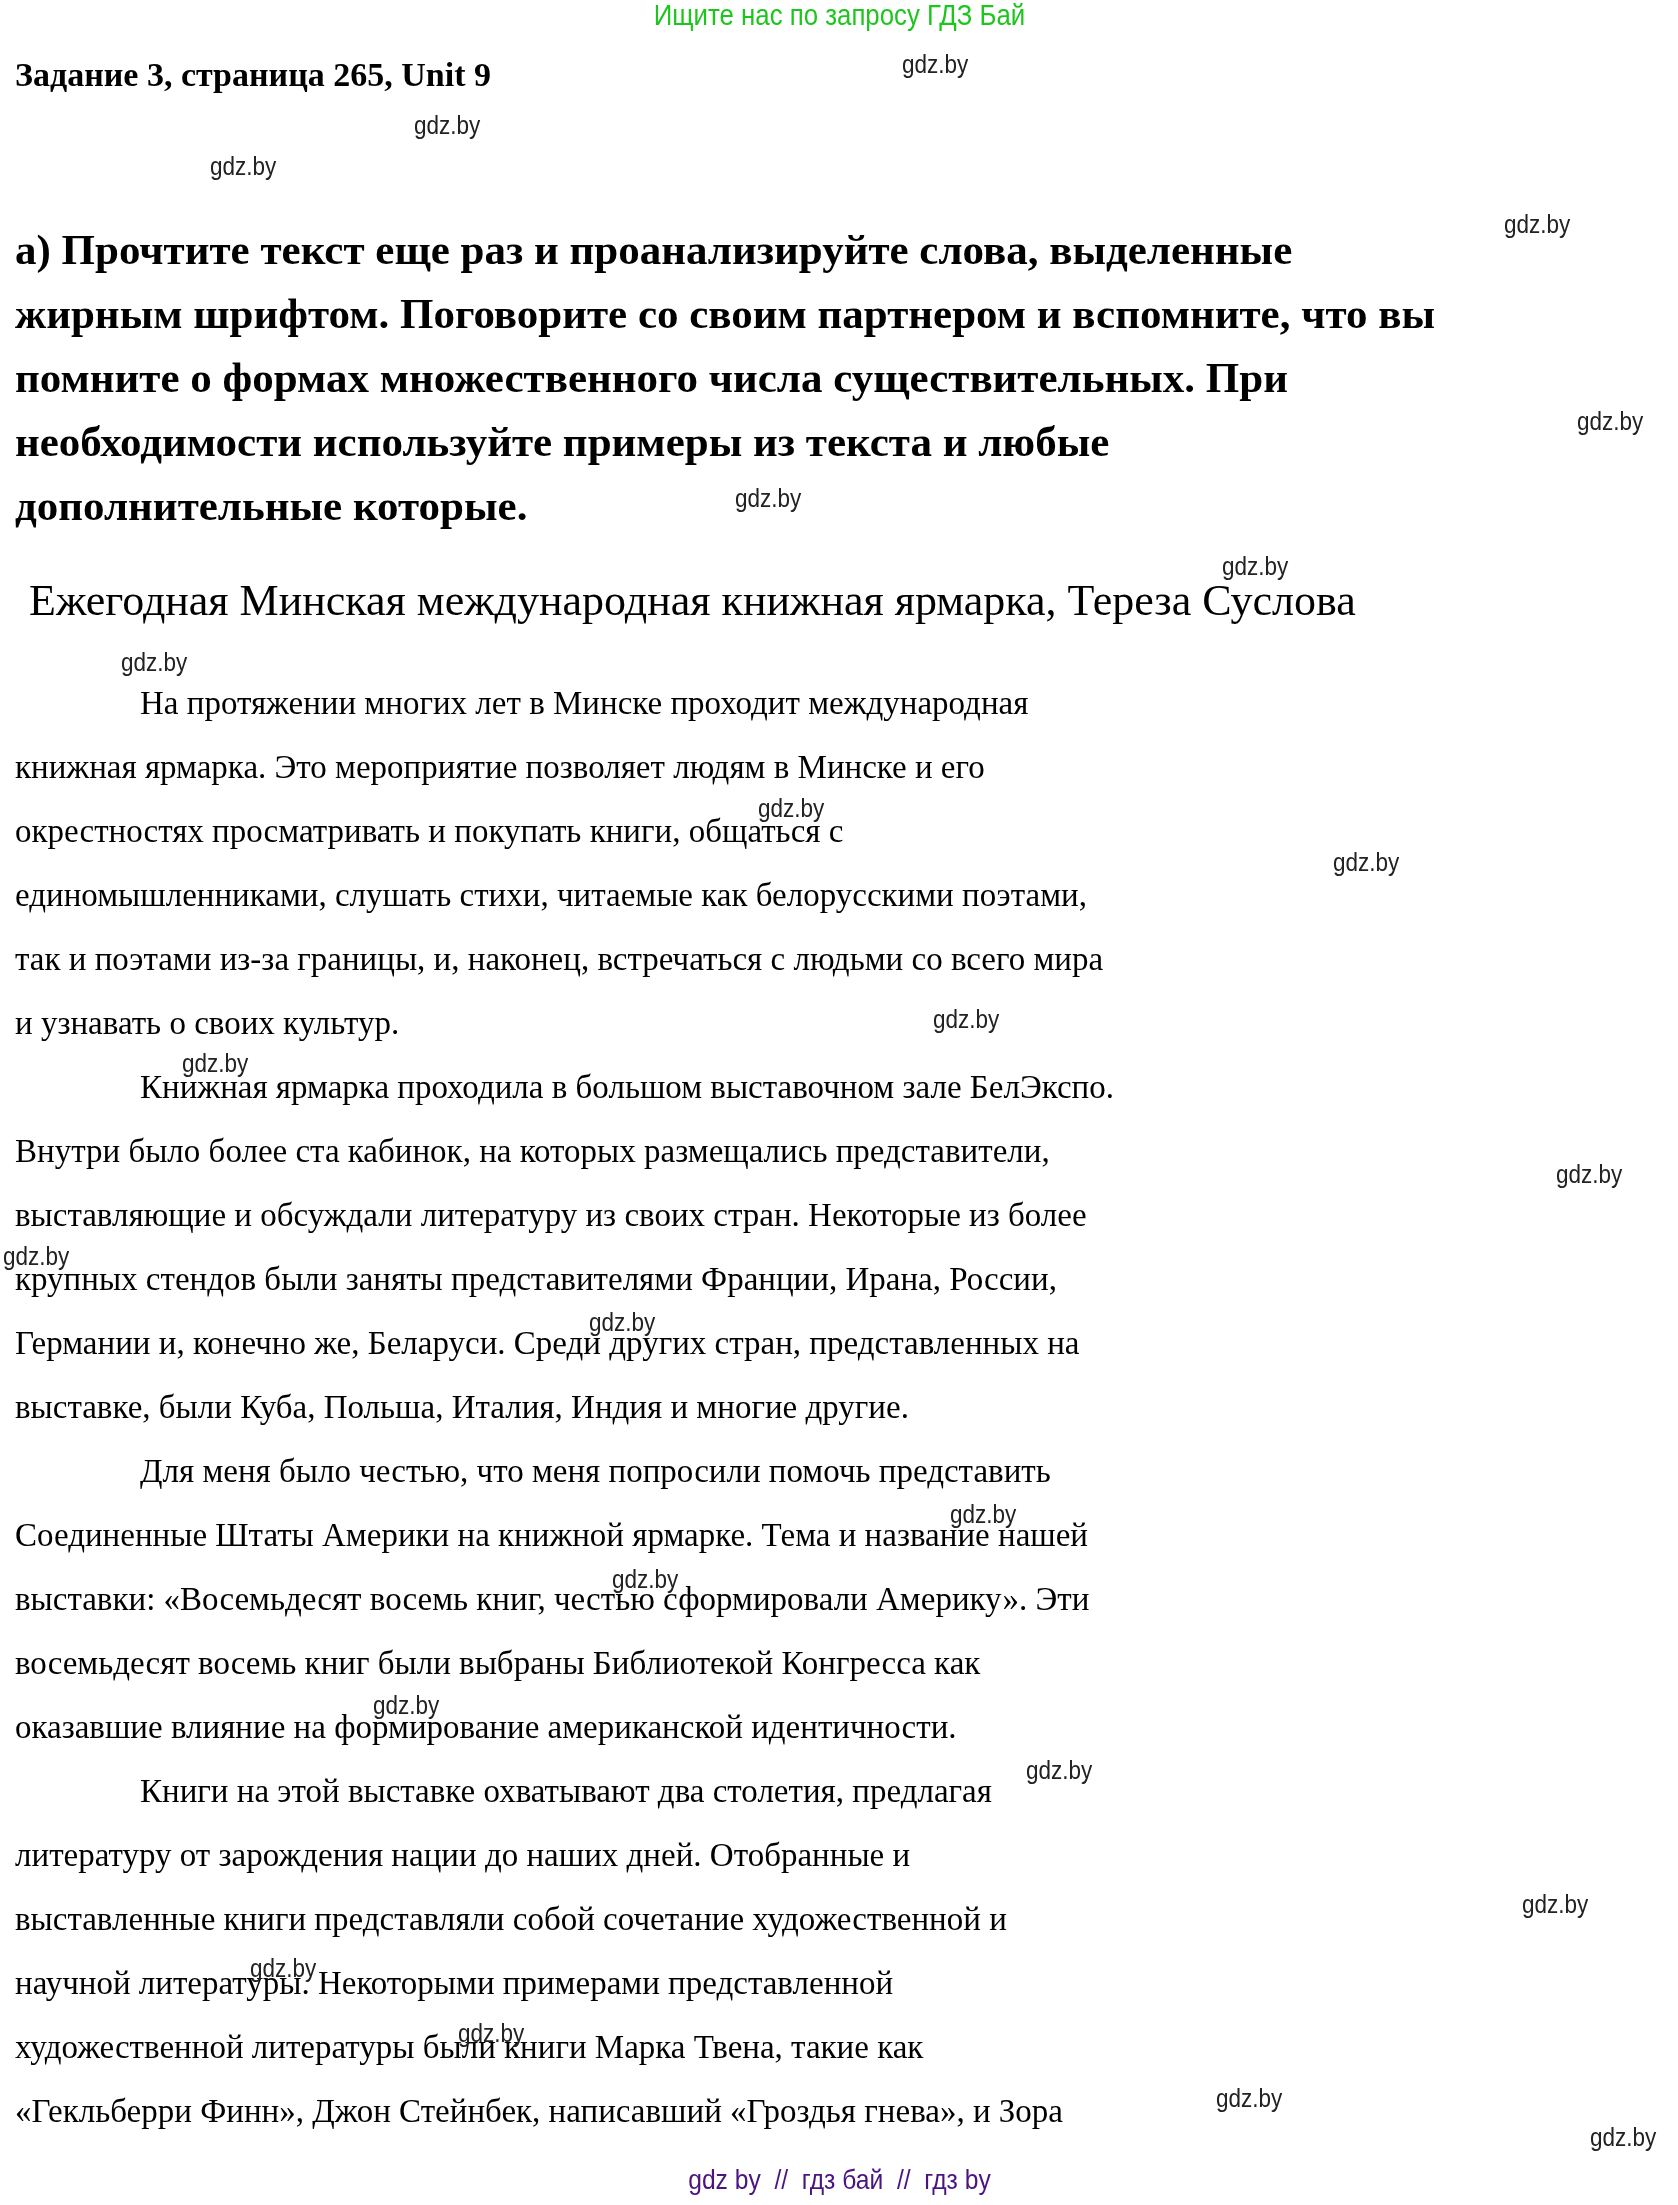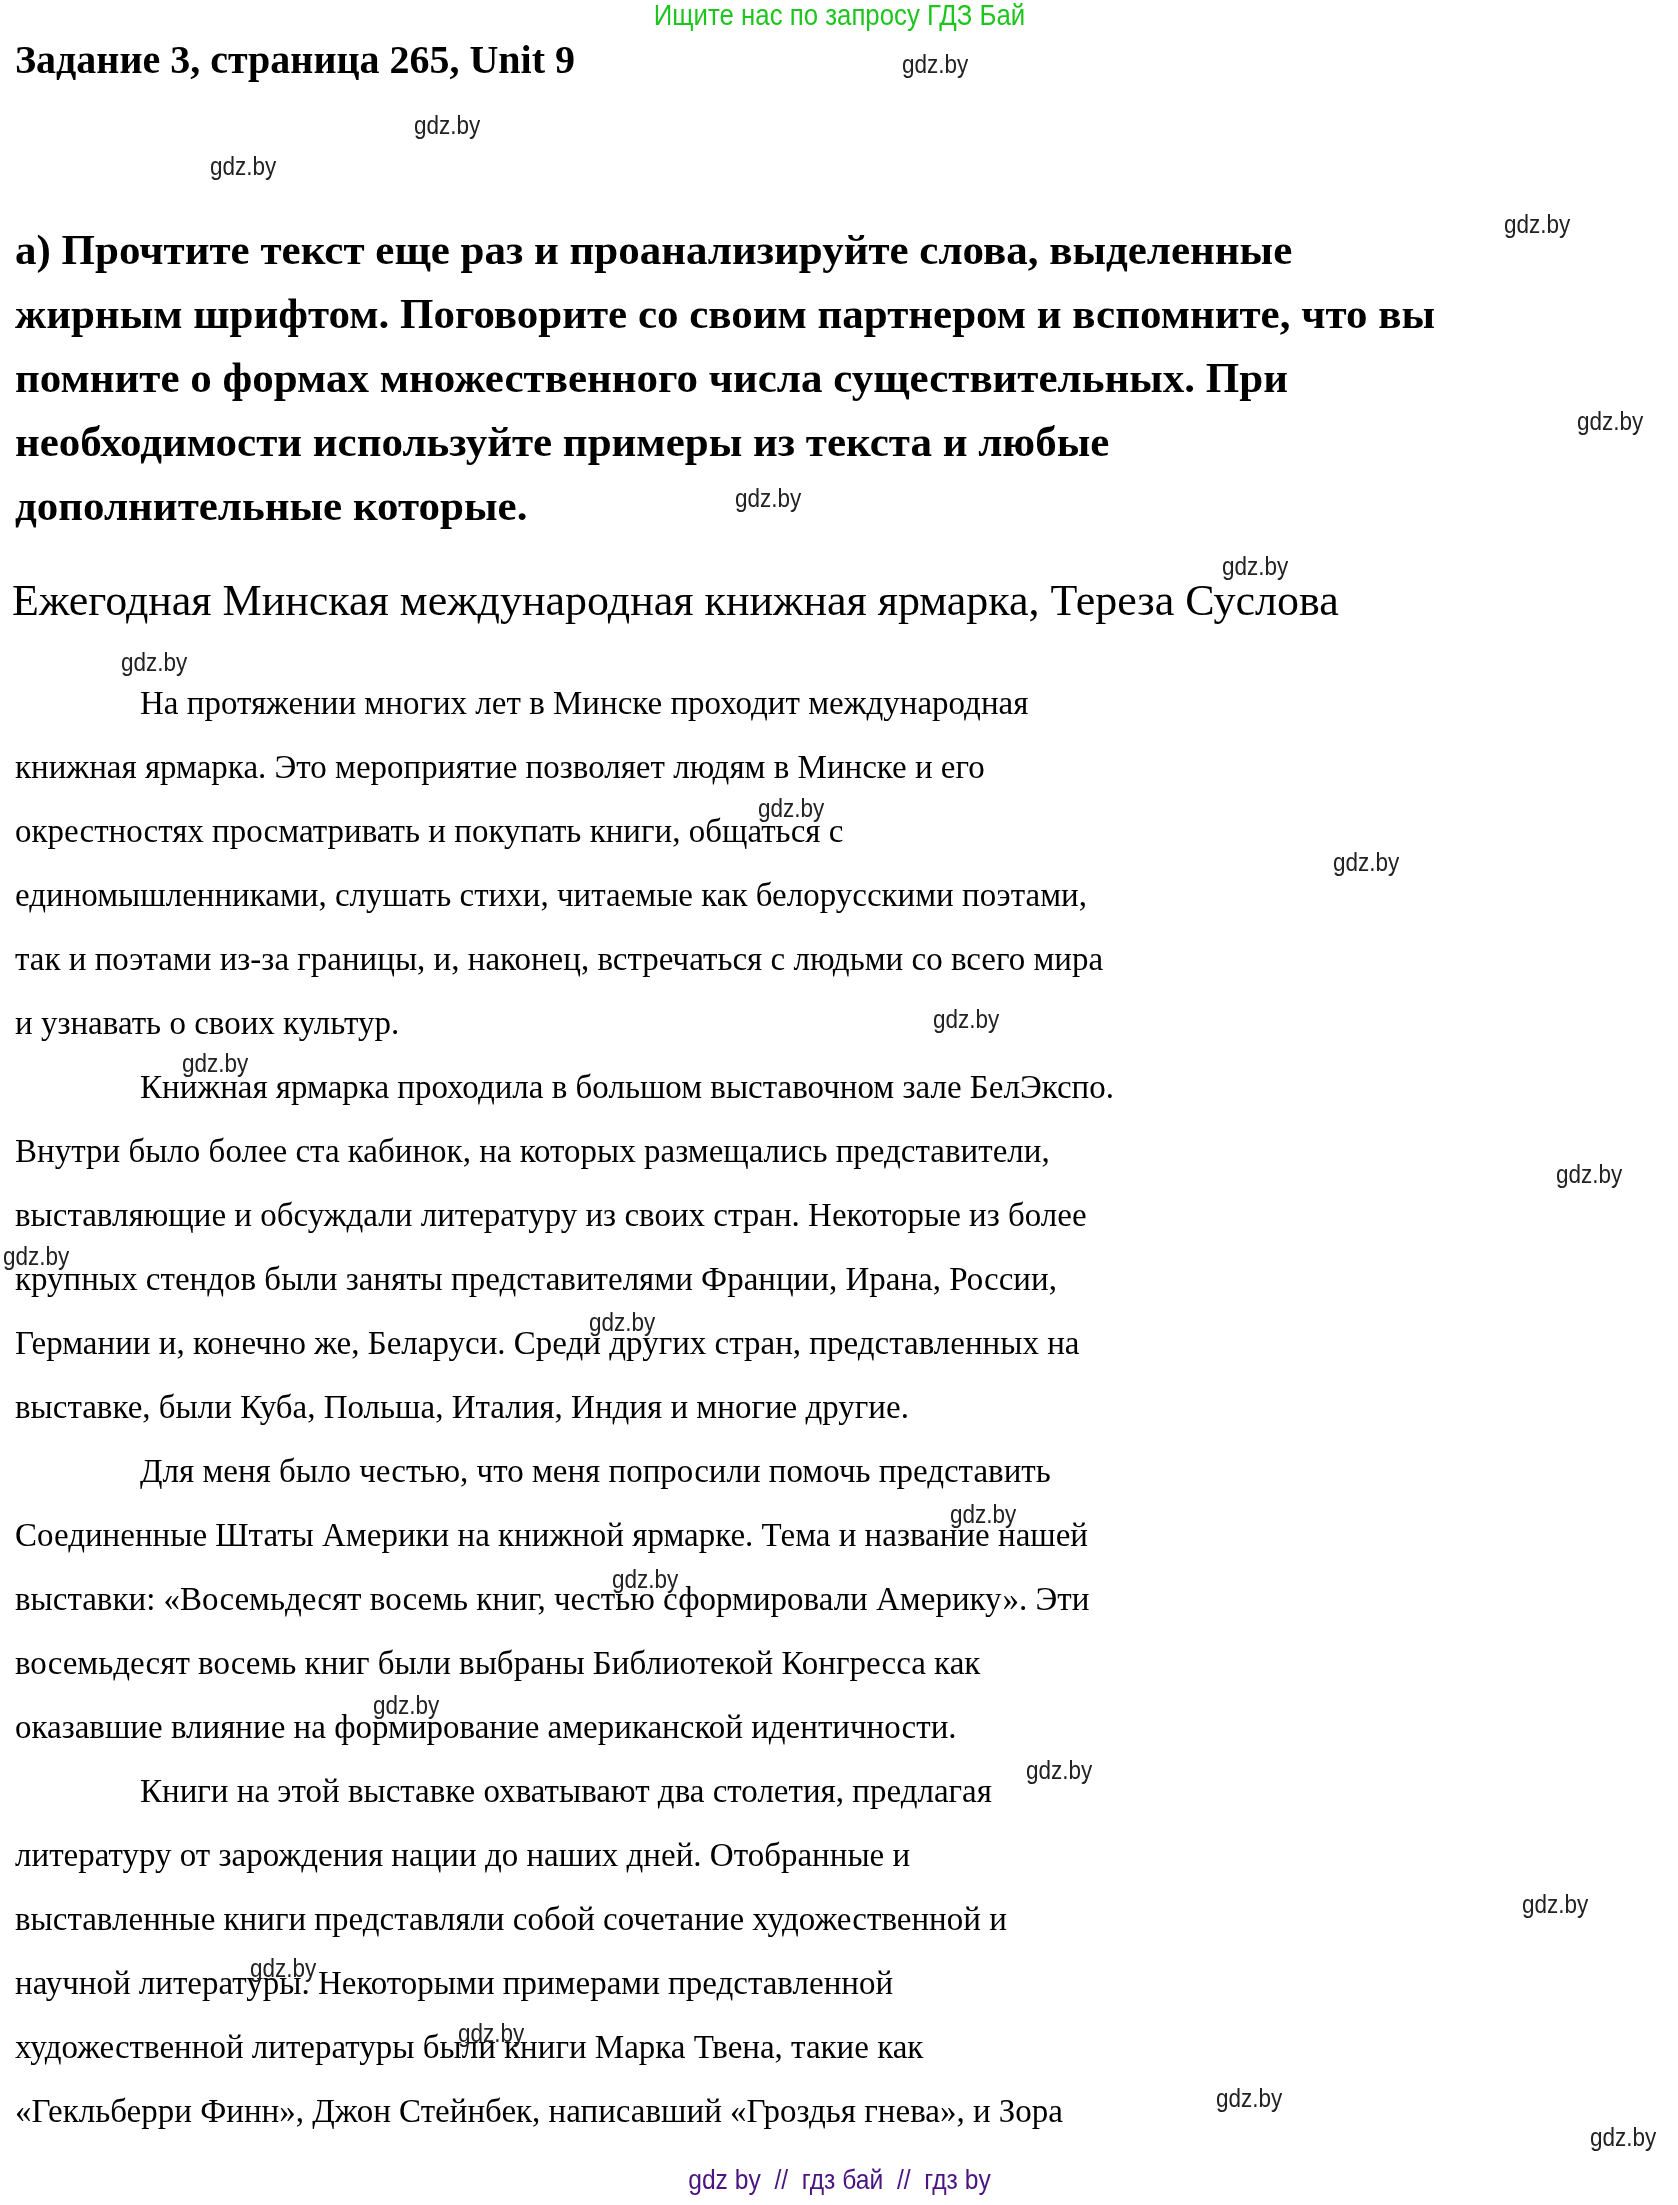--- a/index.html
+++ b/index.html
@@ -3,31 +3,31 @@
 <meta charset="utf-8">
 <style>
   html, body { margin: 0; padding: 0; background: #ffffff; }
   body { width: 1679px; height: 2205px; position: relative; overflow: hidden; }
   .top-banner {
     position: absolute; left: 0; width: 1679px; top: -1.7px; text-align: center;
     font-family: "Liberation Sans", sans-serif; font-size: 30px; color: #1ec51e;
     transform: scaleX(0.86); transform-origin: center top;
   }
   .title {
-    position: absolute; left: 15px; top: 36px;
-    font-family: "Liberation Serif", serif; font-weight: bold; font-size: 40px; color: #000;
+    position: absolute; left: 15px; top: 56px;
+    font-family: "Liberation Serif", serif; font-weight: bold; font-size: 34px; color: #000;
     white-space: nowrap;
   }
   .task {
     position: absolute; left: 15px; top: 218px; width: 1658px;
     font-family: "Liberation Serif", serif; font-weight: bold; font-size: 43px; line-height: 64px; color: #000;
   }
   .task .line, .body .line { display: block; white-space: nowrap; height: 64px; }
   .subtitle {
-    position: absolute; left: 12px; top: 575px;
+    position: absolute; left: 29px; top: 575px;
     font-family: "Liberation Serif", serif; font-size: 44px; color: #000; white-space: nowrap; text-align: right;
   }
   .body {
     position: absolute; left: 15px; top: 671px; width: 1658px;
     font-family: "Liberation Serif", serif; font-size: 33px; line-height: 65px; color: #000;
   }
   .body .indent { padding-left: 125px; }
   .wm {
     position: absolute; font-family: "Liberation Sans", sans-serif; font-size: 25px; color: #222;
     white-space: nowrap; transform: scaleX(0.9); transform-origin: left top;

